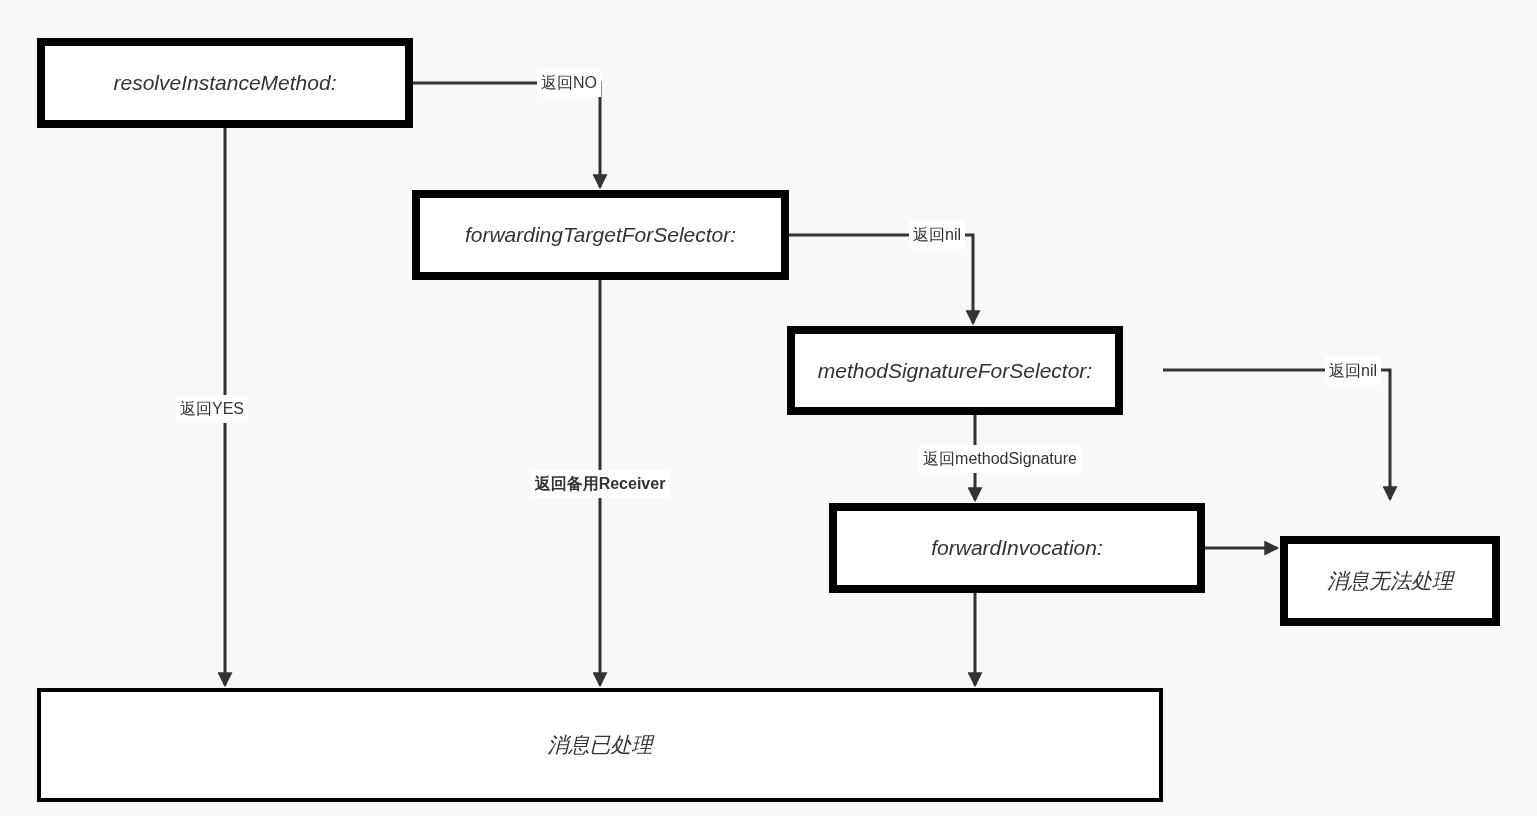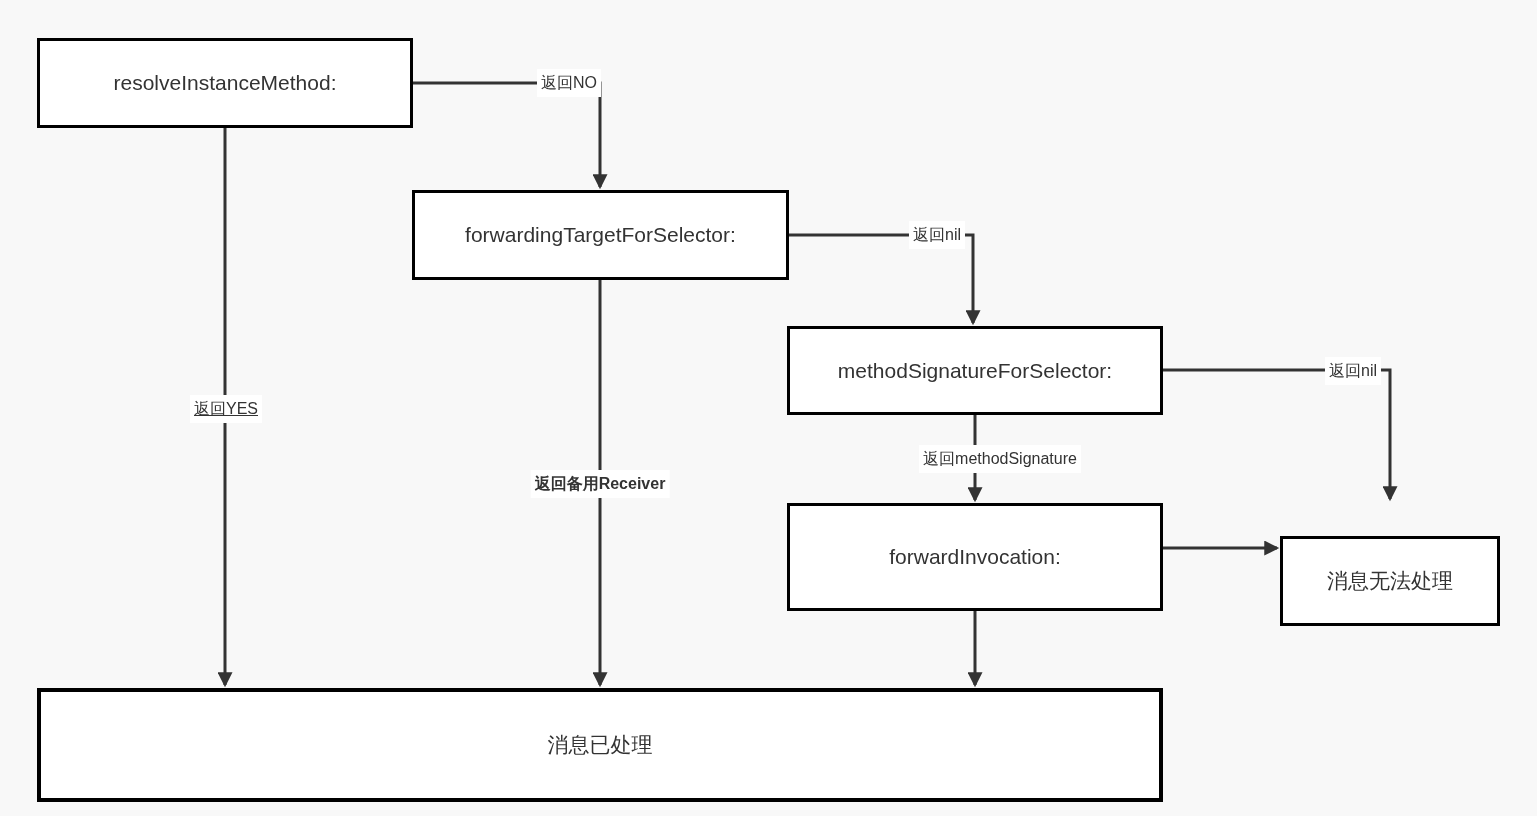--- a/index.html
+++ b/index.html
@@ -4,22 +4,22 @@
 <style>
   html,body{margin:0;padding:0;background:#f8f8f8;}
   .canvas{
     position:relative;width:1537px;height:816px;background:#f8f8f8;
     font-family:"Liberation Sans","DejaVu Sans",sans-serif;color:#333333;
     overflow:hidden;
   }
   .lines{position:absolute;left:0;top:0;}
   .node{
     position:absolute;box-sizing:border-box;background:#ffffff;
-    border:3px solid #000000;display:flex;align-items:center;justify-content:center;
-    font-size:21px;white-space:nowrap;
+    border:8px solid #000000;display:flex;align-items:center;justify-content:center;
+    font-size:21px;white-space:nowrap;font-style:italic;
   }
   .node-wide{border-width:4px;}
   .edge-label{
     position:absolute;background:#ffffff;padding:1px 4px;font-size:16px;
     white-space:nowrap;line-height:26px;
   }
   .anchor-center{transform:translate(-50%,-50%);}
   .anchor-right{transform:translate(-100%,-50%);}
 </style>
 </head>
@@ -42,31 +42,31 @@
       <polyline points="975,415 975,500" marker-end="url(#arrow)"></polyline>
       <polyline points="1163,548 1277,548" marker-end="url(#arrow)"></polyline>
       <polyline points="975,593 975,685" marker-end="url(#arrow)"></polyline>
     </g>
   </svg>
 
   <div class="node" style="left:37px;top:38px;width:376px;height:90px;">resolveInstanceMethod:</div>
 
   <div class="node" style="left:412px;top:190px;width:377px;height:90px;text-align:right;">forwardingTargetForSelector:</div>
 
-  <div class="node" style="left:787px;top:326px;width:376px;height:89px;">methodSignatureForSelector:</div>
+  <div class="node" style="left:787px;top:326px;width:336px;height:89px;">methodSignatureForSelector:</div>
 
-  <div class="node" style="left:787px;top:503px;width:376px;height:108px;">forwardInvocation:</div>
+  <div class="node" style="left:829px;top:503px;width:376px;height:90px;">forwardInvocation:</div>
 
   <div class="node" style="left:1280px;top:502px;width:220px;height:90px;margin-top:34px;">消息无法处理</div>
 
   <div class="node node-wide" style="left:37px;top:688px;width:1126px;height:114px;">消息已处理</div>
 
   <div class="edge-label anchor-right" style="left:601px;top:83px;">返回NO</div>
 
-  <div class="edge-label anchor-center" style="left:226px;top:409px;text-decoration:underline;">返回YES</div>
+  <div class="edge-label anchor-center" style="left:212px;top:409px;">返回YES</div>
 
   <div class="edge-label anchor-right" style="left:965px;top:235px;">返回nil</div>
 
   <div class="edge-label anchor-center" style="left:600px;top:484px;font-weight:bold;">返回备用Receiver</div>
 
   <div class="edge-label anchor-right" style="left:1381px;top:371px;">返回nil</div>
 
   <div class="edge-label anchor-center" style="left:980px;top:459px;margin-left:20px;">返回methodSignature</div>
 
 </div>

